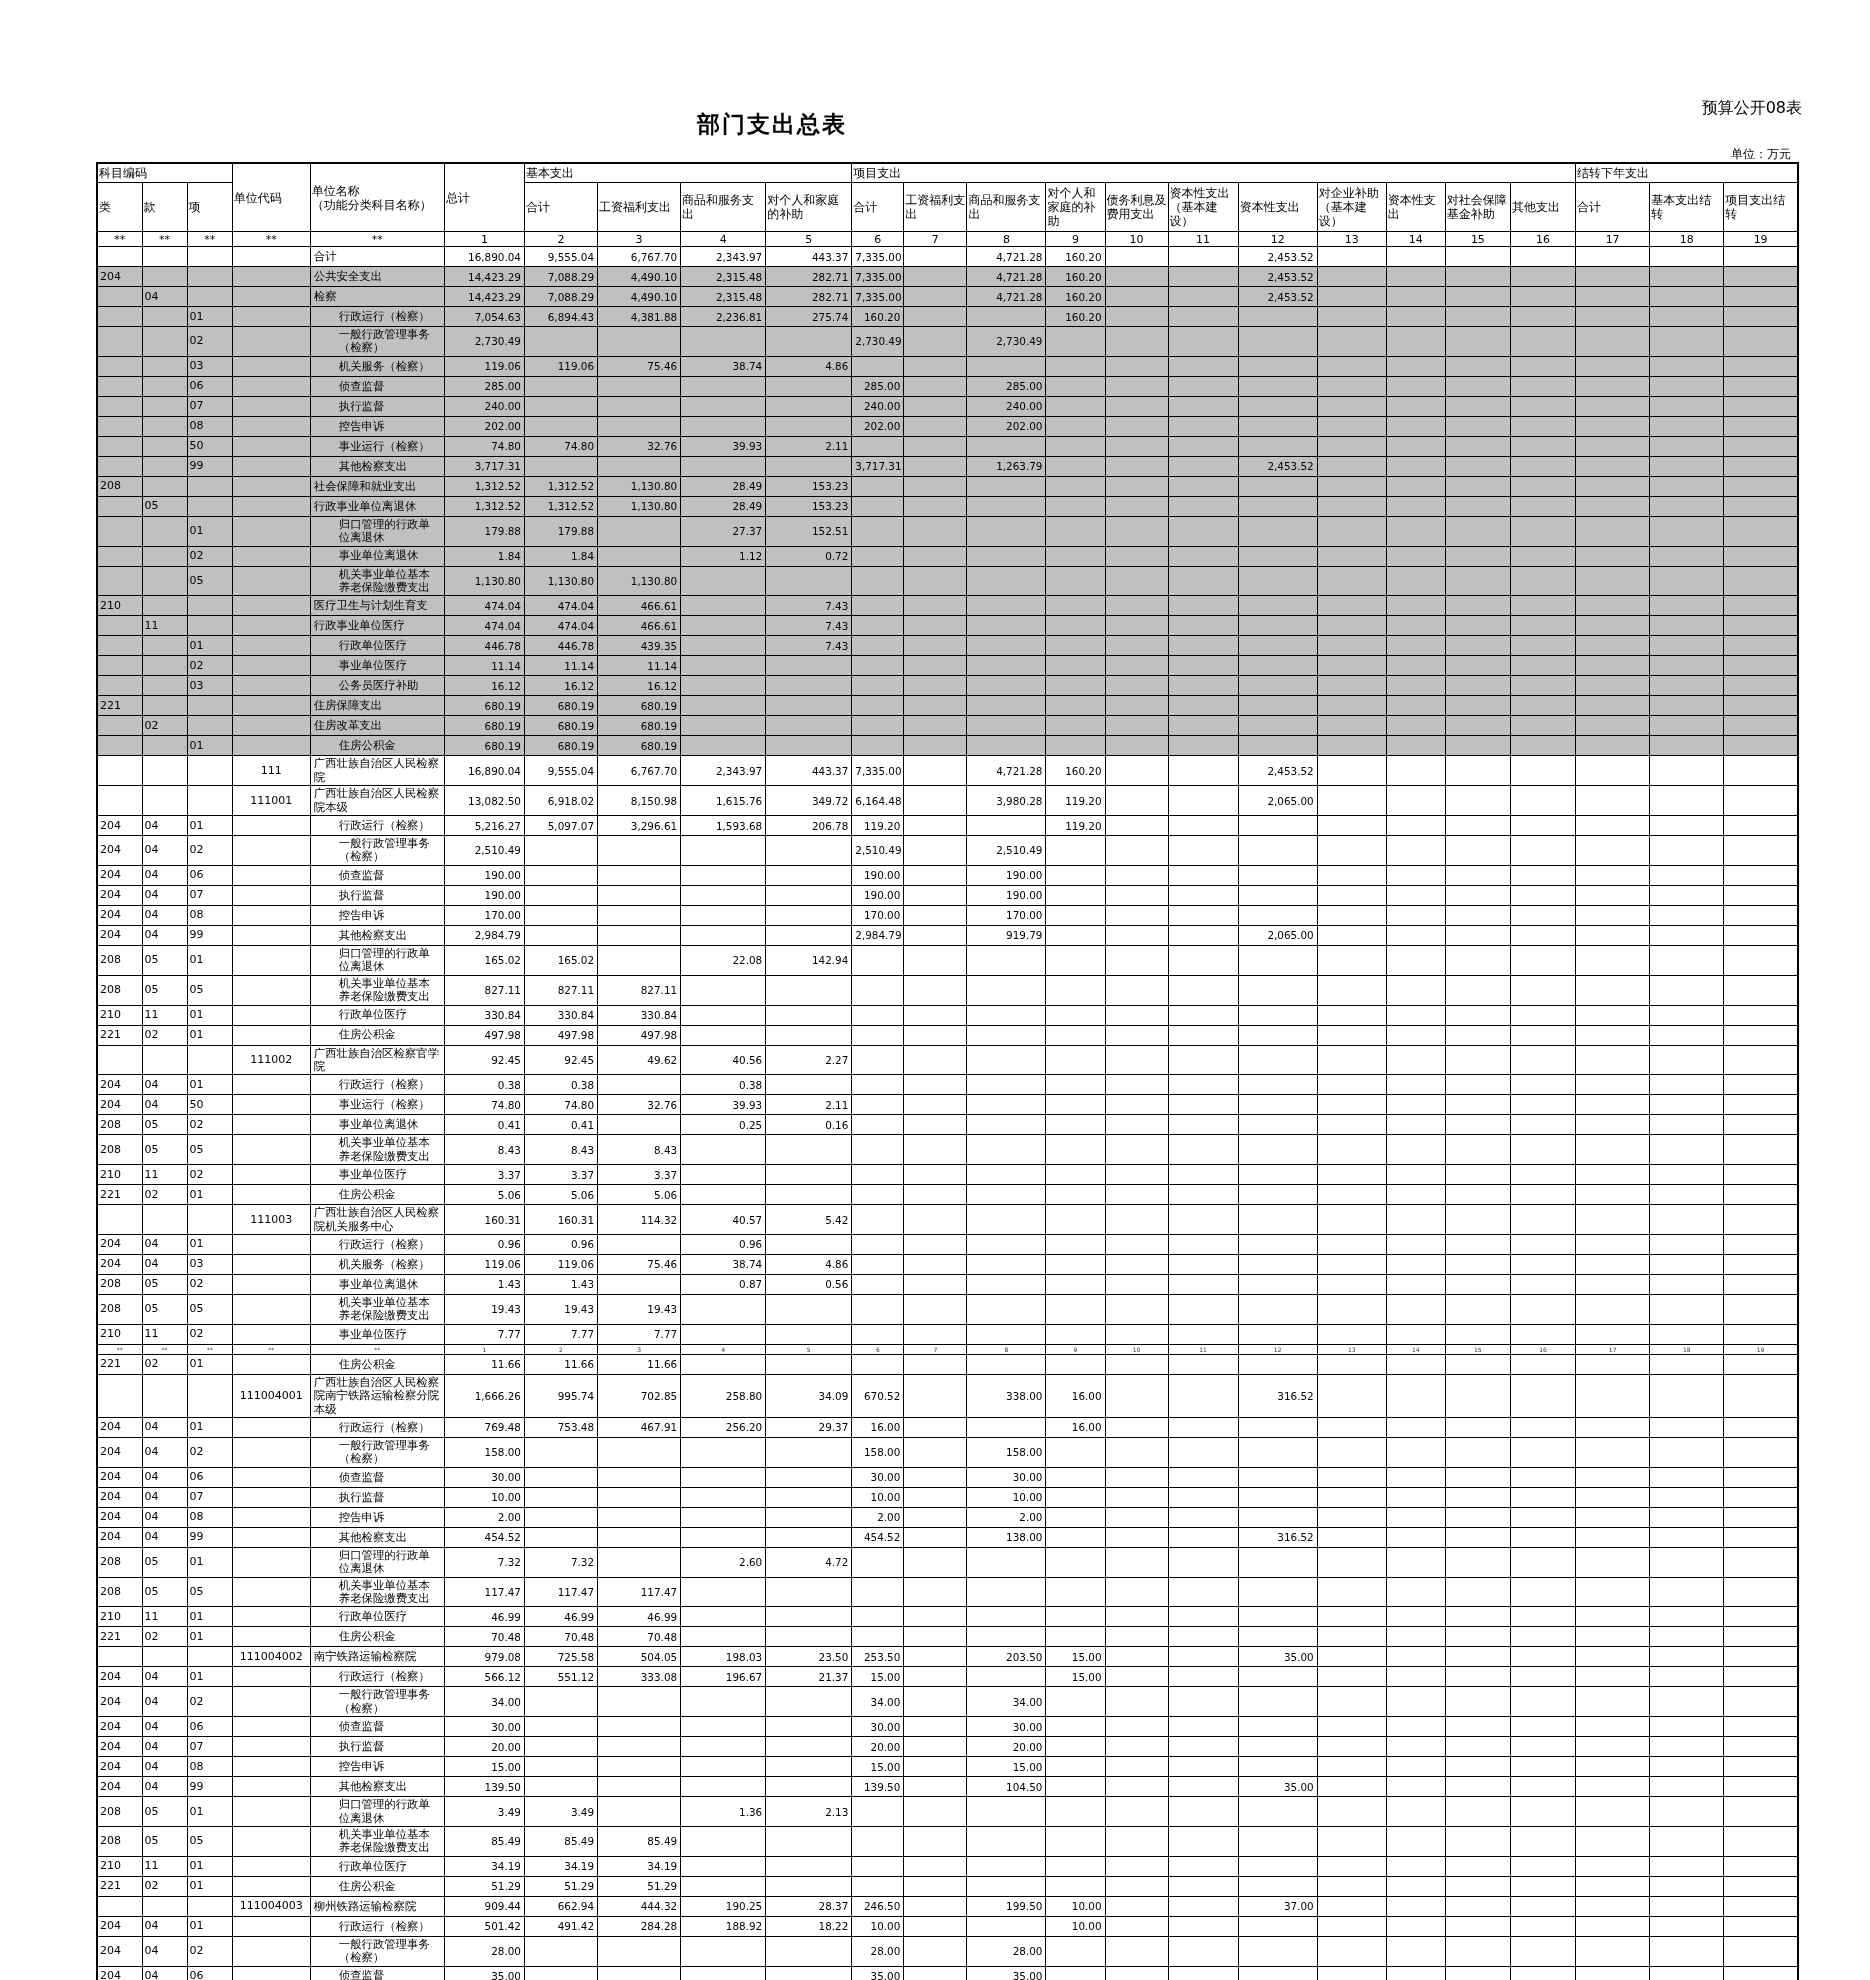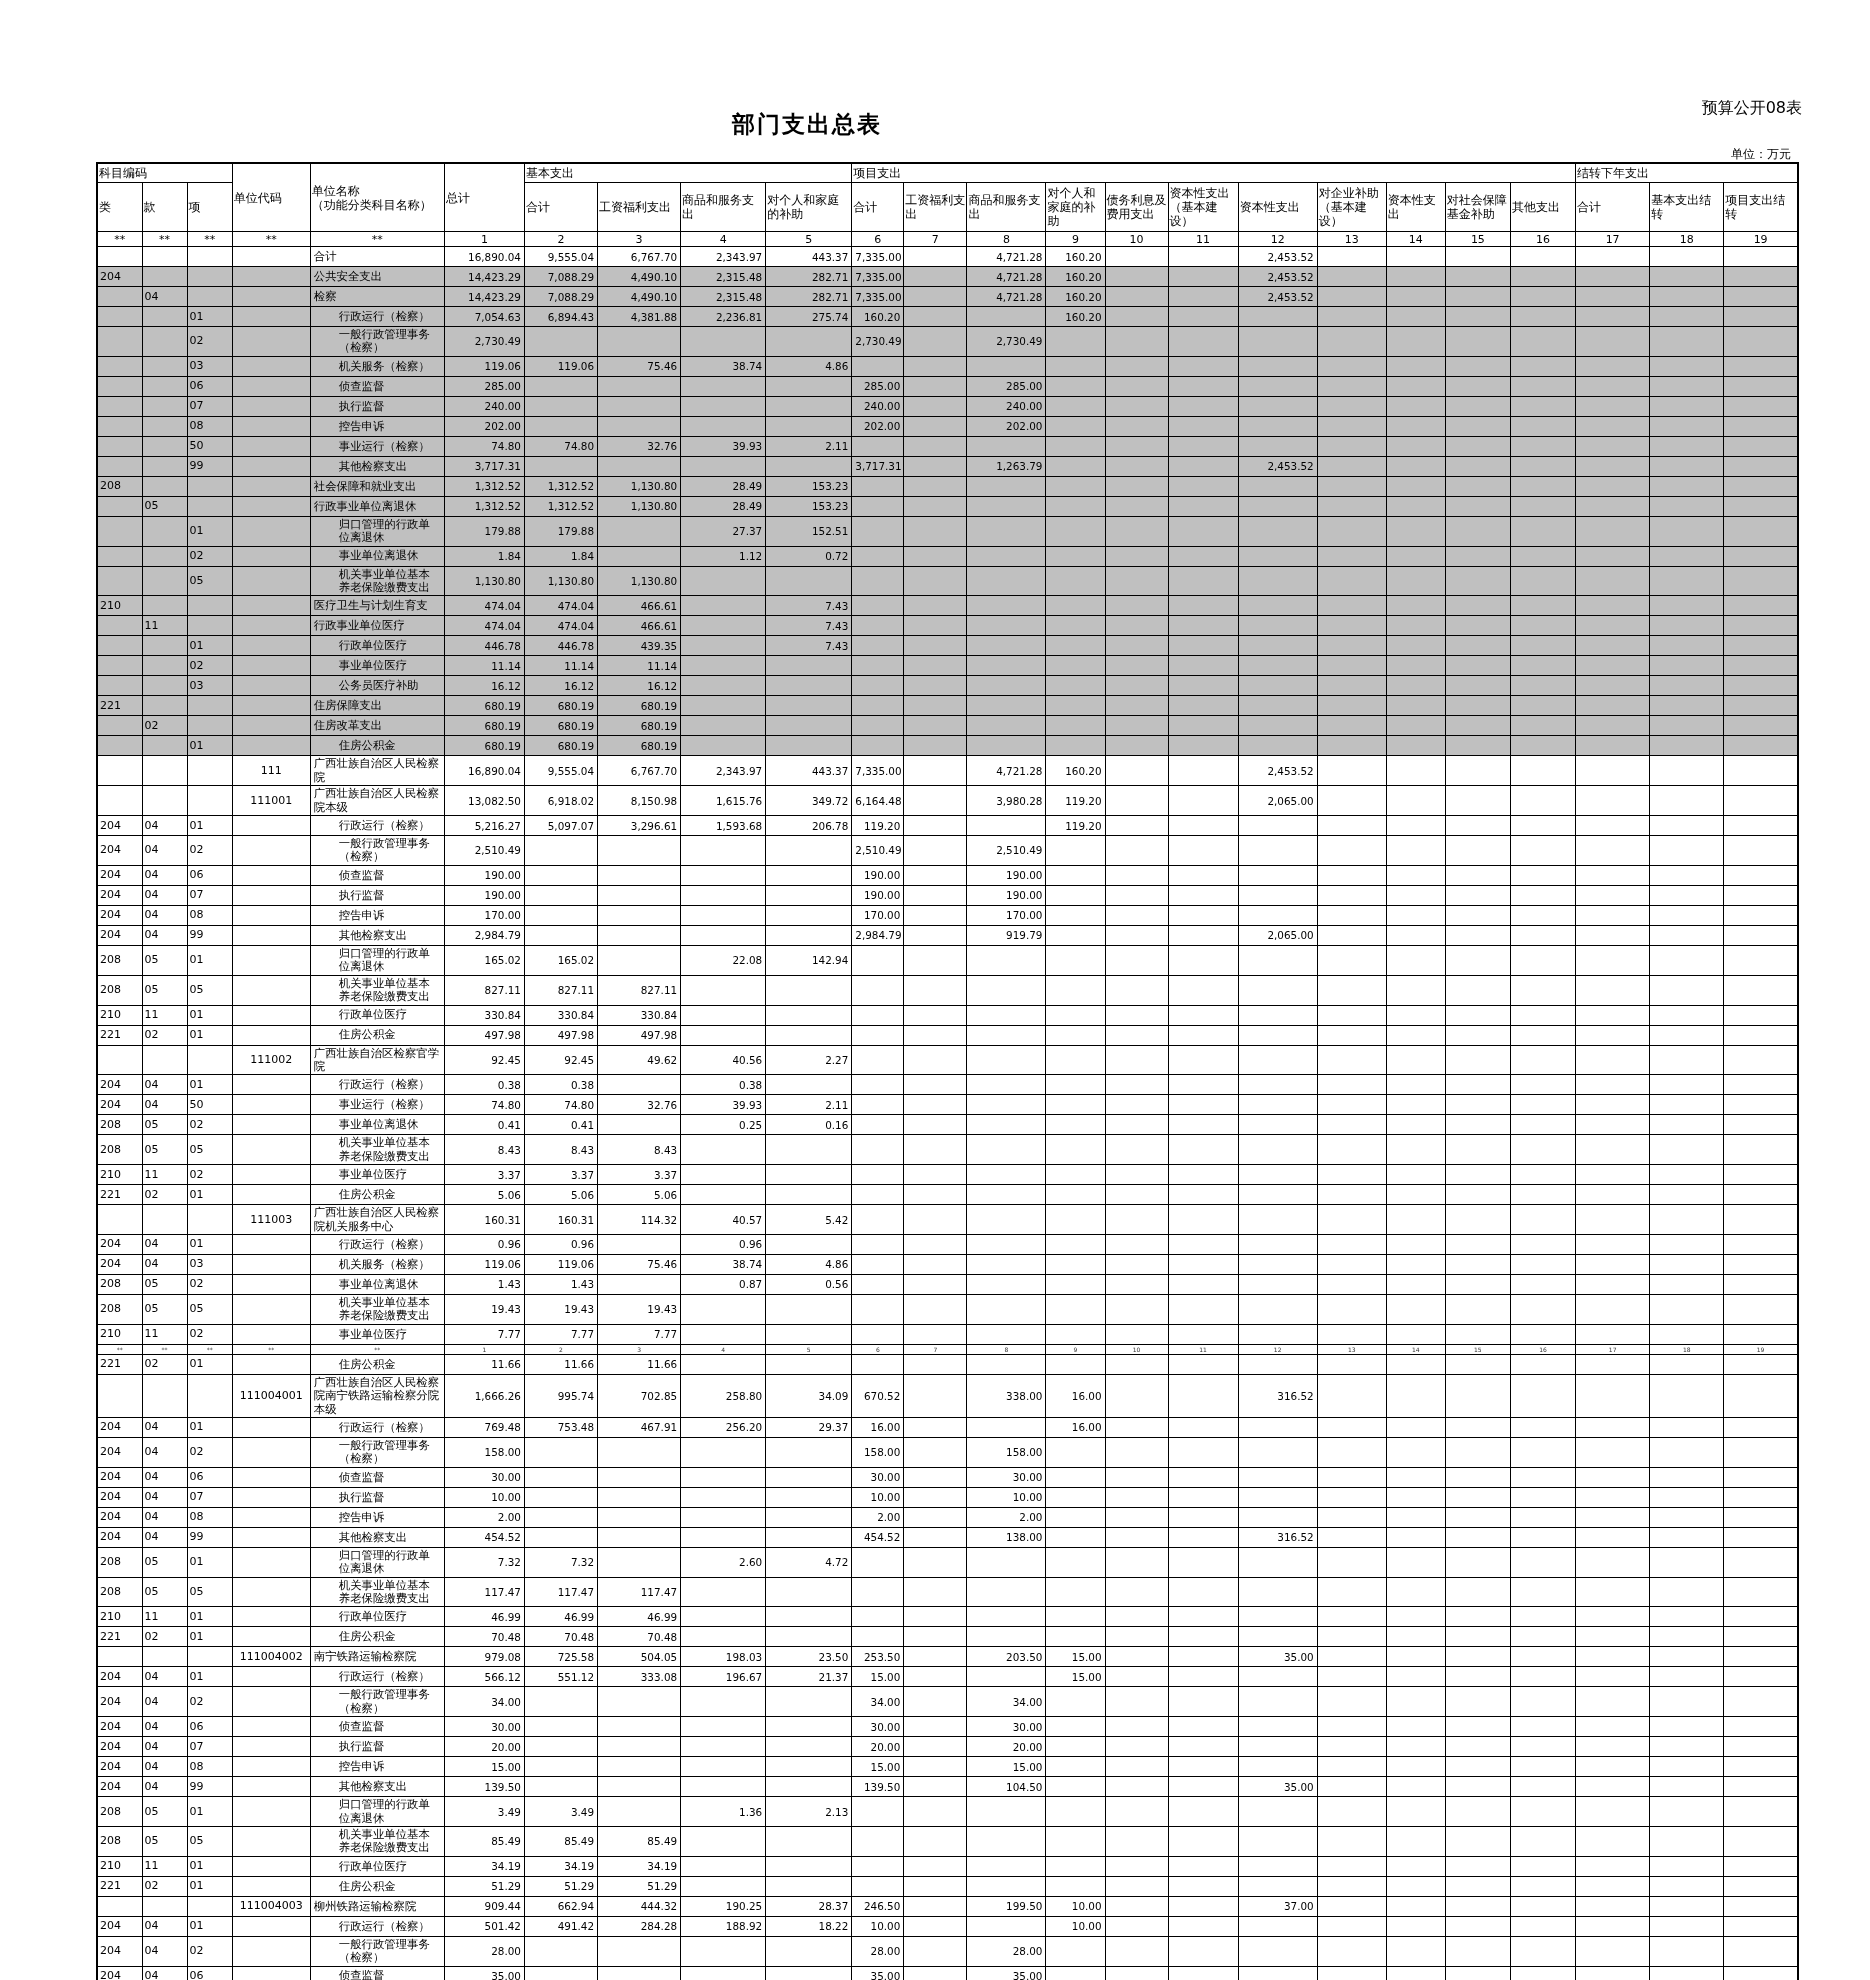--- a/index.html
+++ b/index.html
@@ -1,18 +1,18 @@
 <!DOCTYPE html>
 <html><head>
 <meta charset="utf-8">
 <style>
   html,body{margin:0;padding:0;background:#fff;}
   body{width:1870px;height:1980px;position:relative;font-family:"DejaVu Sans",sans-serif;color:#000;}
   .doc-label{position:absolute;top:98px;right:68px;font-size:16px;}
-  .page-title{position:absolute;top:109px;left:0;width:1544px;text-align:center;font-size:23px;font-weight:bold;letter-spacing:2px;padding-left:35px;}
+  .page-title{position:absolute;top:109px;left:0;width:1544px;text-align:center;font-size:23px;font-weight:bold;letter-spacing:2px;}
   .unit-note{position:absolute;top:146px;right:79px;font-size:12px;}
   table.main{position:absolute;left:96px;top:162px;width:1703px;border-collapse:collapse;table-layout:fixed;border:2px solid #000;}
   th,td{border:1px solid #000;overflow:hidden;}
   th{font-weight:normal;font-size:12px;line-height:14px;padding:1px;text-align:left;vertical-align:middle;}
   tr.h-group th{height:16px;}
   tr.h-leaf th{height:46px;}
   th.prewrap{white-space:pre-line;}
   td.idx{height:14px;font-size:11px;text-align:center;padding:0 2px;}
   tbody td{height:17px;font-size:10.4px;line-height:14px;padding:1px 3px;vertical-align:middle;}
   td.code{text-align:left;padding-left:2px;font-size:11px;}

